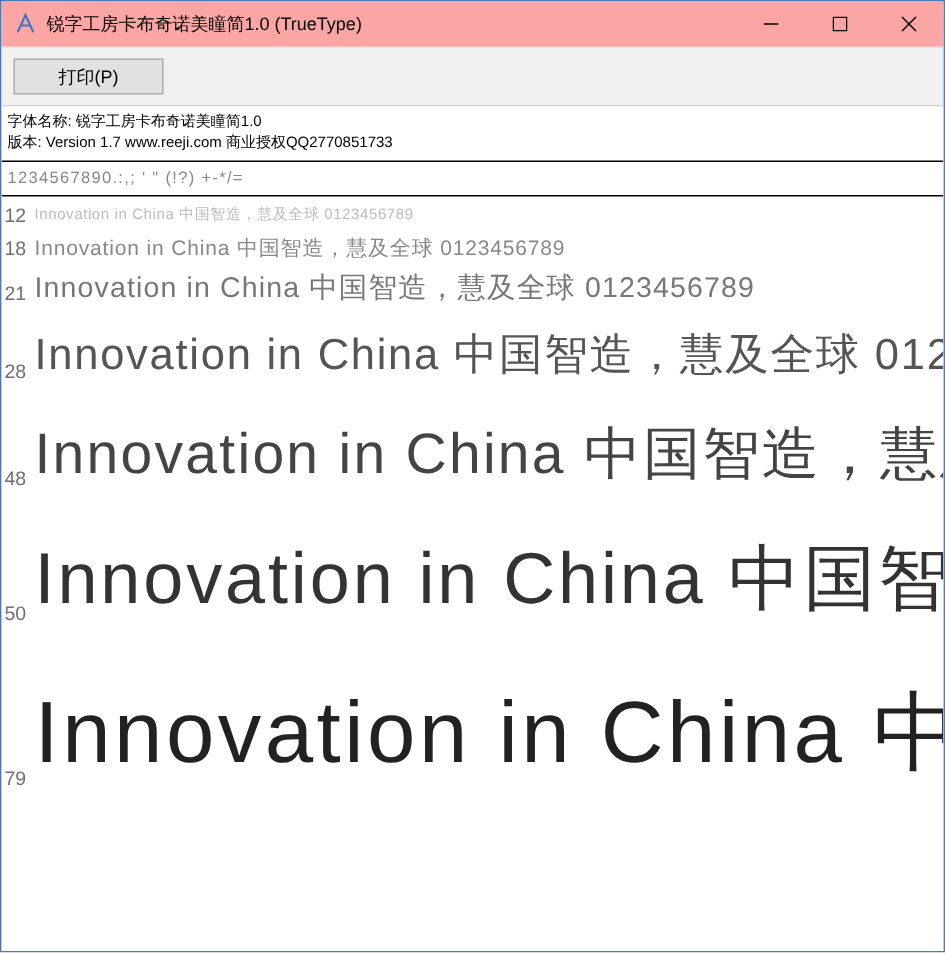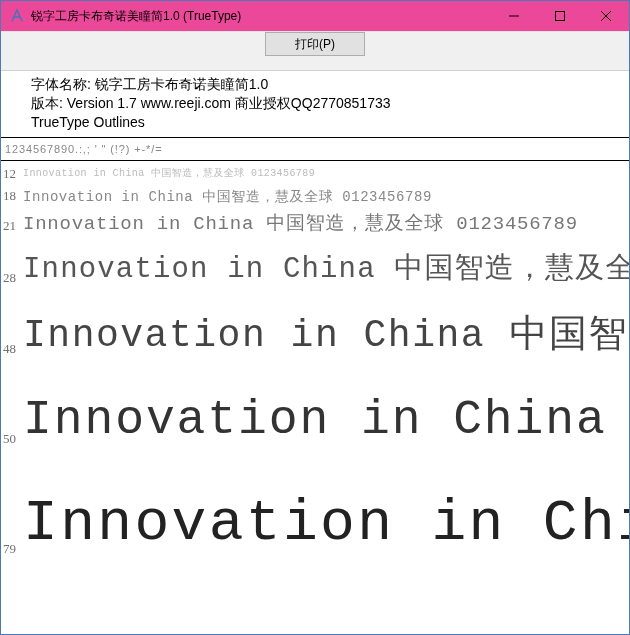--- a/index.html
+++ b/index.html
@@ -1,31 +1,31 @@
 <!DOCTYPE html>
 <html><head>
 <meta charset="utf-8">
 <style>
   html,body{margin:0;padding:0;font-family:"Segoe UI","Microsoft YaHei",sans-serif;background:#fff;color:#000;}
   .window{width:630px;height:635px;border:1px solid #4a7ab8;box-sizing:border-box;display:flex;flex-direction:column;overflow:hidden;}
-  .titlebar{height:30px;background:#ec4899;display:flex;align-items:center;border-bottom:1px solid #e5e5e5;}
+  .titlebar{height:30px;background:#fca5a5;display:flex;align-items:center;border-bottom:1px solid #e5e5e5;}
   .titlebar .icon{width:16px;height:16px;margin:0 6px 0 8px;display:flex;align-items:center;justify-content:center;}
   .titlebar .title{flex:1;font-size:12px;color:#000;white-space:nowrap;overflow:hidden;}
   .winbtns{display:flex;height:100%;}
   .winbtn{width:46px;height:100%;display:flex;align-items:center;justify-content:center;color:#000;}
   .winbtn svg{display:block;}
-  .toolbar{height:38px;background:#f0f0f0;border-bottom:1px solid #d0d0d0;display:flex;align-items:center;padding:0 8px;gap:4px;flex-direction:column;}
+  .toolbar{height:38px;background:#f0f0f0;border-bottom:1px solid #d0d0d0;display:flex;align-items:center;padding:0 8px;gap:4px;}
   .btn{height:24px;min-width:100px;background:#e1e1e1;border:1px solid #adadad;font-size:12px;display:flex;align-items:center;justify-content:center;gap:6px;padding:0 12px;box-sizing:border-box;}
   .shield{width:14px;height:14px;}
   .content{flex:1;overflow:hidden;position:relative;background:#fff;}
-  .meta{padding:4px 4px 2px 20px;font-size:14px;line-height:1.35;margin-left:10px;}
+  .meta{padding:4px 4px 2px 4px;font-size:10px;line-height:1.35;}
   .hr{height:1px;background:#000;margin:3px 0;}
   .row{display:flex;align-items:baseline;white-space:nowrap;overflow:hidden;}
-  .sz{font-family:Liberation Serif, serif;color:#707070;font-size:13px;width:20px;text-align:left;flex-shrink:0;align-self:flex-end;padding-bottom:2px;}
-  .sample{font-weight:100;letter-spacing:0.04em;color:#333;font-family:Liberation Mono, monospace;}
+  .sz{font-family:Liberation Sans, sans-serif;color:#707070;font-size:13px;width:20px;text-align:left;flex-shrink:0;align-self:flex-end;padding-bottom:2px;}
+  .sample{font-weight:100;letter-spacing:0.04em;color:#333;font-family:Liberation Sans, sans-serif;}
   .glyphline{font-size:11px;color:#888;letter-spacing:0.08em;padding:2px 4px;white-space:nowrap;overflow:hidden;font-weight:200;}
   .samples{padding-left:2px;}
   .samples .row{padding:2px 0;}
 </style>
 </head>
 <body>
 
 <div class="window">
 
   <div class="titlebar">
@@ -58,21 +58,20 @@
   <div class="toolbar">
     <div class="btn">
       <span>打印(P)</span>
     </div>
   </div>
 
   <div class="content">
     <div class="meta">
       <div>字体名称: 锐字工房卡布奇诺美瞳简1.0</div>
       <div>版本: Version 1.7 www.reeji.com 商业授权QQ2770851733</div>
-      <div>TrueType Outlines</div>
     </div>
     <div class="hr"></div>
     <div class="glyphline">1234567890.:,; ' " (!?) +-*/=</div>
     <div class="hr"></div>
 
     <div class="samples">
       <div class="row">
         <span class="sz">12</span>
         <span class="sample" style="font-size:10px;color:#bbb">Innovation in China 中国智造，慧及全球 0123456789</span>
       </div>

